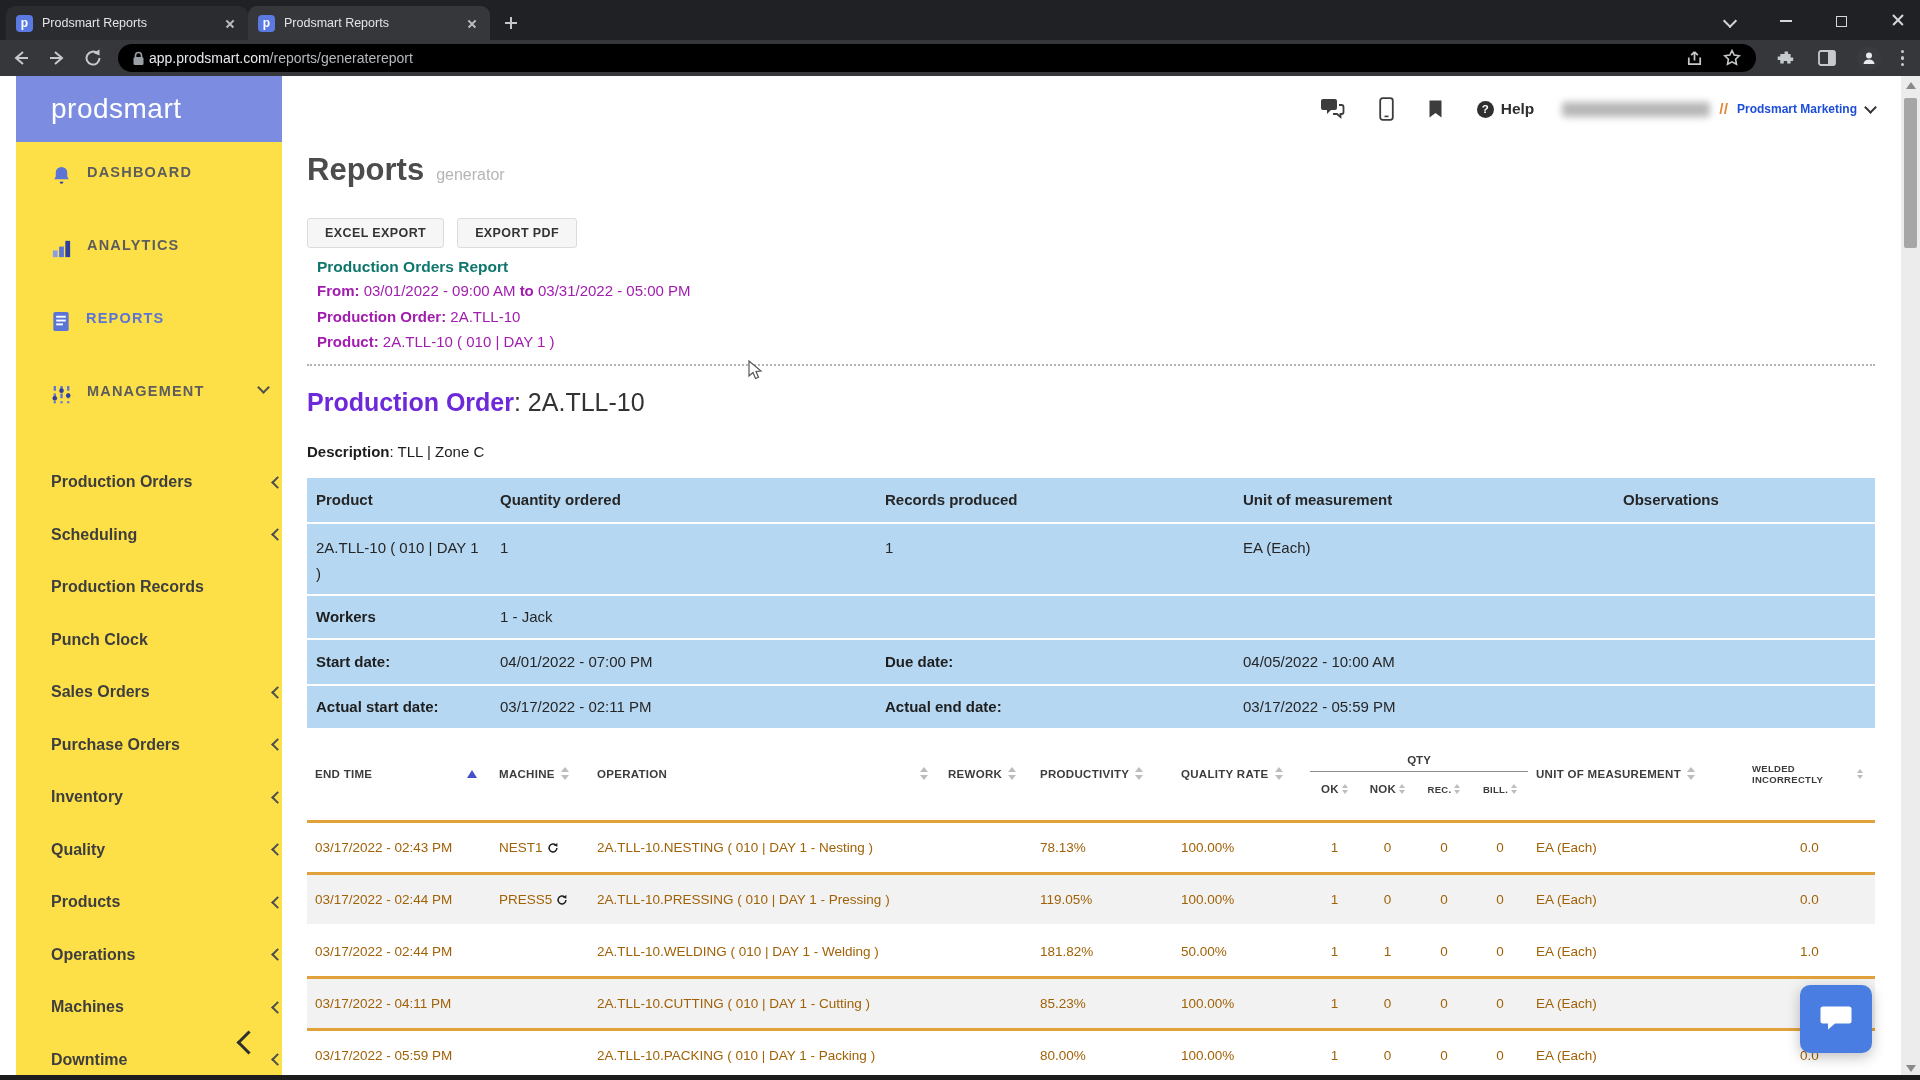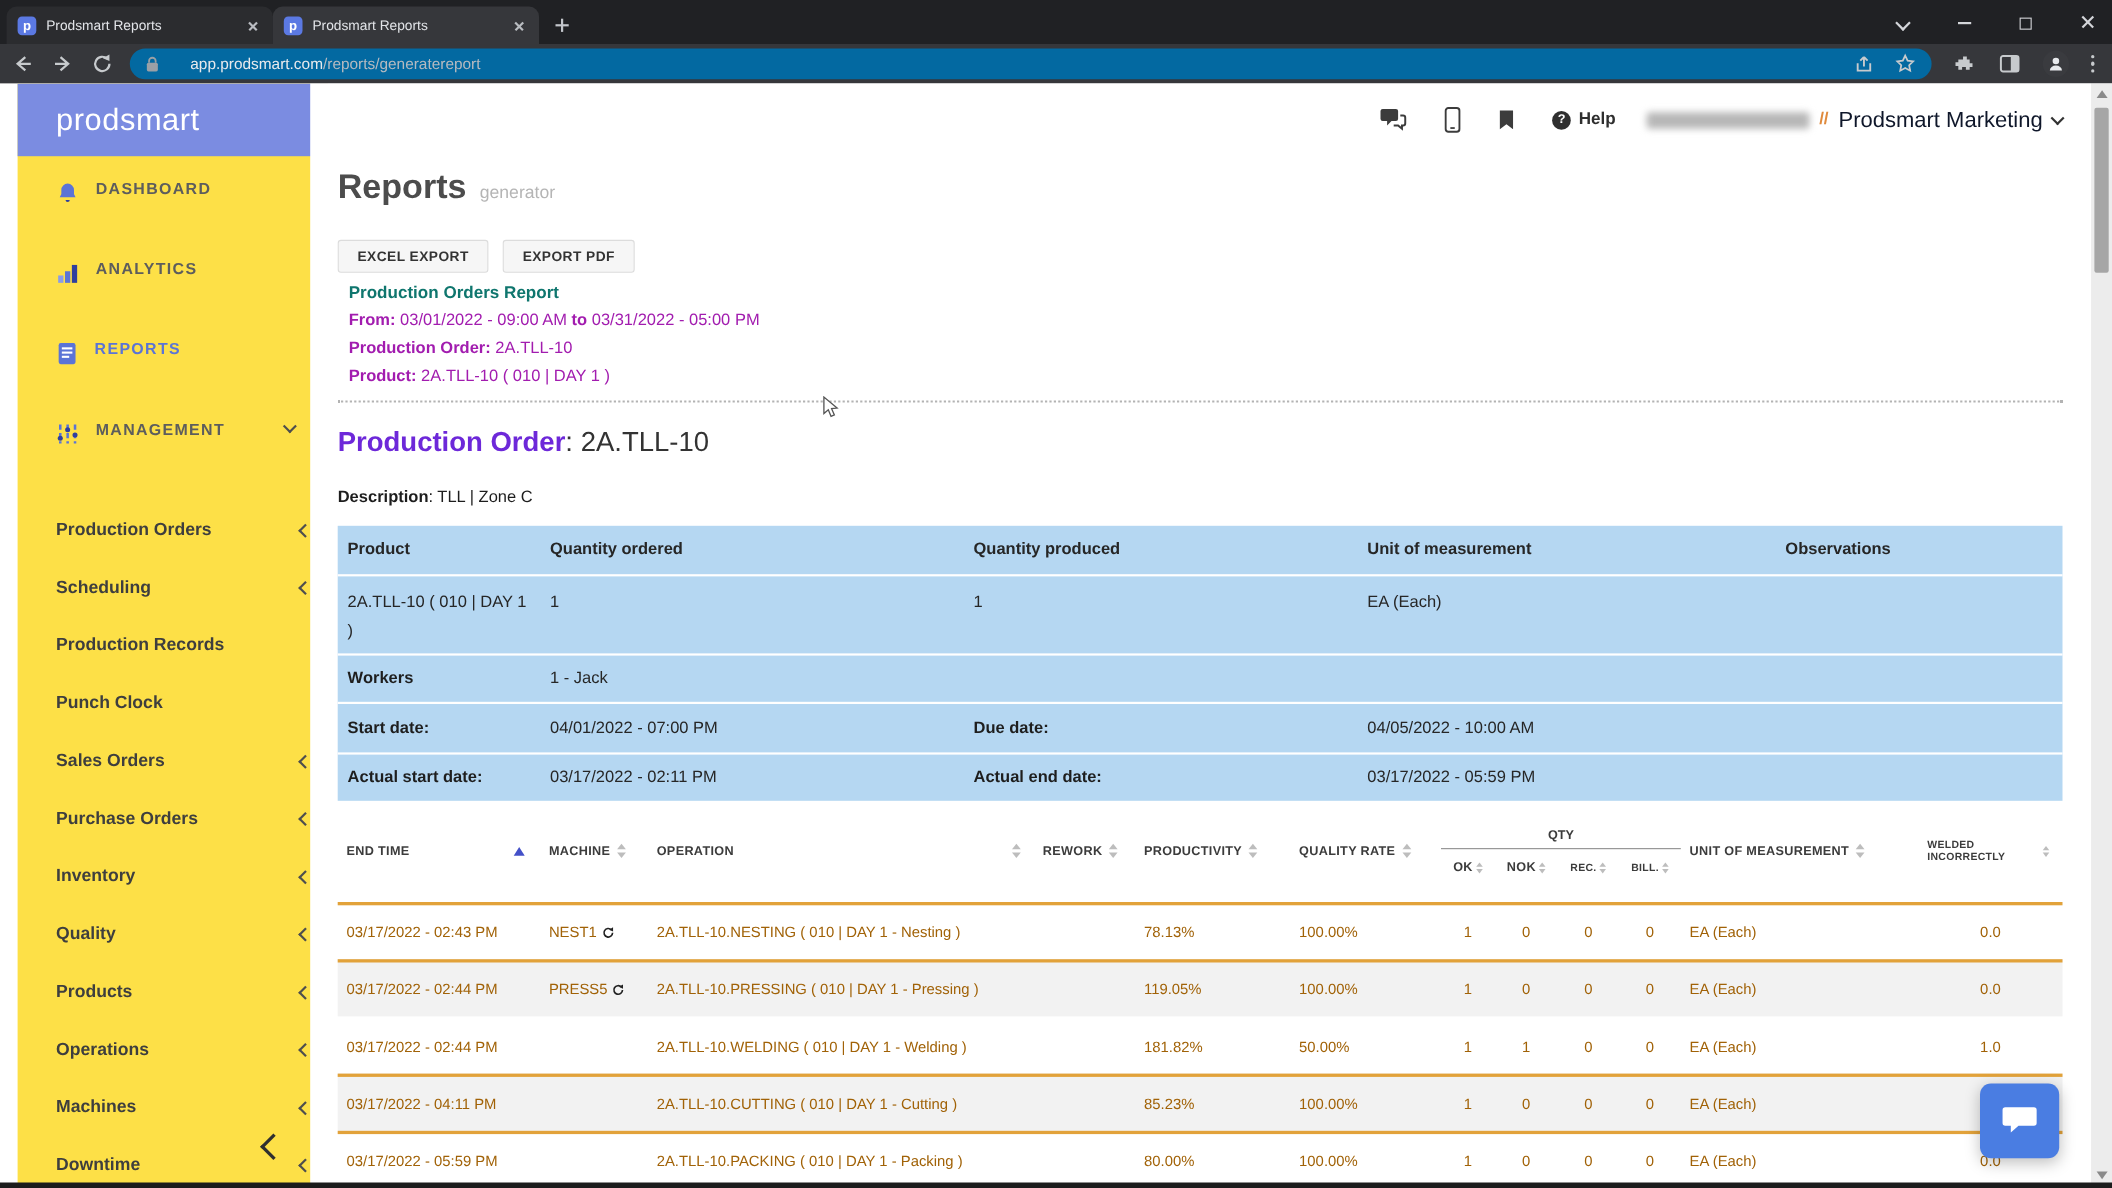--- a/index.html
+++ b/index.html
@@ -27,21 +27,21 @@
   .wc{position:relative;width:16px;height:16px}
   .wc-chevron:before{content:"";position:absolute;left:3px;top:4px;width:8px;height:8px;border-left:2px solid #d4d6da;border-bottom:2px solid #d4d6da;transform:rotate(-45deg)}
   .wc-min:before{content:"";position:absolute;left:2px;top:8px;width:12px;height:2px;background:#d4d6da}
   .wc-restore:before{content:"";position:absolute;left:2px;top:4px;width:9px;height:9px;border:1.6px solid #d4d6da;background:#202124}
   .wc-restore:after{content:"";position:absolute;left:5px;top:1px;width:9px;height:9px;border:1.6px solid #d4d6da;z-index:-1}
   .wc-close:before,.wc-close:after{content:"";position:absolute;left:1px;top:7px;width:14px;height:1.8px;background:#d4d6da}
   .wc-close:before{transform:rotate(45deg)}.wc-close:after{transform:rotate(-45deg)}
 
   .toolbar{position:absolute;top:40px;left:0;right:0;height:36px;background:#36373b;display:flex;align-items:center;padding:0 10px;gap:14px}
   .nav-ic{width:22px;height:22px;flex:none}
-  .pill{flex:1;height:28px;background:#0369a1;border-radius:14px;display:flex;align-items:center;padding:0 14px;gap:28px;min-width:0}
+  .pill{flex:1;height:28px;background:#000000;border-radius:14px;display:flex;align-items:center;padding:0 14px;gap:4px;min-width:0}
   .url{font-size:14px;color:#e8eaed;white-space:nowrap}
   .url .path{color:#b5bac0}
   .pill-right{margin-left:auto;display:flex;gap:18px;align-items:center}
   .tb-right{display:flex;align-items:center;gap:20px;padding:0 6px}
   .avatar-ic{width:24px;height:24px;border-radius:12px;background:#3a3b3f;display:flex;align-items:center;justify-content:center}
   .kebab{display:flex;flex-direction:column;gap:3px}
   .kebab i{width:3.4px;height:3.4px;border-radius:2px;background:#c7cacd}
 
   
   .app{position:absolute;top:76px;left:0;right:0;bottom:0;background:#fff}
@@ -69,21 +69,21 @@
 
   
   .main{position:absolute;left:282px;right:19px;top:0;bottom:0;background:#fff}
   .app-header{height:66px;display:flex;align-items:center;justify-content:flex-end;padding-right:26px;gap:34px}
   .hd-help{display:flex;align-items:center;gap:7px;font-size:15.5px;font-weight:bold;color:#2f2f2f}
   .help-circle{width:17px;height:17px;border-radius:9px;background:#2f2f2f;color:#fff;font-size:11.5px;font-weight:bold;
     display:flex;align-items:center;justify-content:center}
   .user-zone{display:flex;align-items:center;gap:9px;margin-left:-6px}
   .blur-name{width:148px;height:15px;background:#b7b7b7;border-radius:3px;filter:blur(3.5px)}
   .slashes{color:#e08a3c;font-weight:bold;font-size:15.5px}
-  .team{color:#0f172a;font-weight:normal;font-size:20px}
+  .team{color:#1d4ed8;font-weight:bold;font-size:12px}
   .team-chev{width:9px;height:9px;border-left:2.4px solid #333;border-bottom:2.4px solid #333;transform:rotate(-45deg);margin-top:-4px}
 
   .content{padding-left:25px;padding-right:26px}
   .page-title-row{margin-top:10px;display:flex;align-items:baseline;gap:12px}
   .page-title{font-size:31px;font-weight:bold;color:#4c4c4c}
   .page-subtitle{font-size:16px;color:#b5b5b5}
   .btn-row{margin-top:30px;display:flex;gap:13px}
   .btn{height:30px;padding:0 17px;background:#f6f6f6;border:1px solid #dcdcdc;border-radius:3px;
     font-size:12.5px;font-weight:bold;letter-spacing:.4px;color:#333;display:flex;align-items:center;cursor:pointer;font-family:inherit}
   .report-title{margin-top:10px;font-size:15.5px;font-weight:bold;color:#0f766e;padding-left:10px}
@@ -360,21 +360,21 @@
 
         <div class="dotted"></div>
 
         <div class="po-heading"><b>Production Order</b><span>: 2A.TLL-10</span></div>
         <div class="description"><b>Description</b><span>: TLL | Zone C</span></div>
 
         <div class="sum-table">
           <div class="sum-row sum-head">
             <span class="sc sc1">Product</span>
             <span class="sc sc2">Quantity ordered</span>
-            <span class="sc sc3">Quantity produced</span>
+            <span class="sc sc3">Records produced</span>
             <span class="sc sc4">Unit of measurement</span>
             <span class="sc sc5">Observations</span>
           </div>
           <div class="sum-row sum-product">
             <span class="sc sc1">2A.TLL-10 ( 010 | DAY 1 )</span>
             <span class="sc sc2">1</span>
             <span class="sc sc3">1</span>
             <span class="sc sc4">EA (Each)</span>
             <span class="sc sc5"></span>
           </div>

